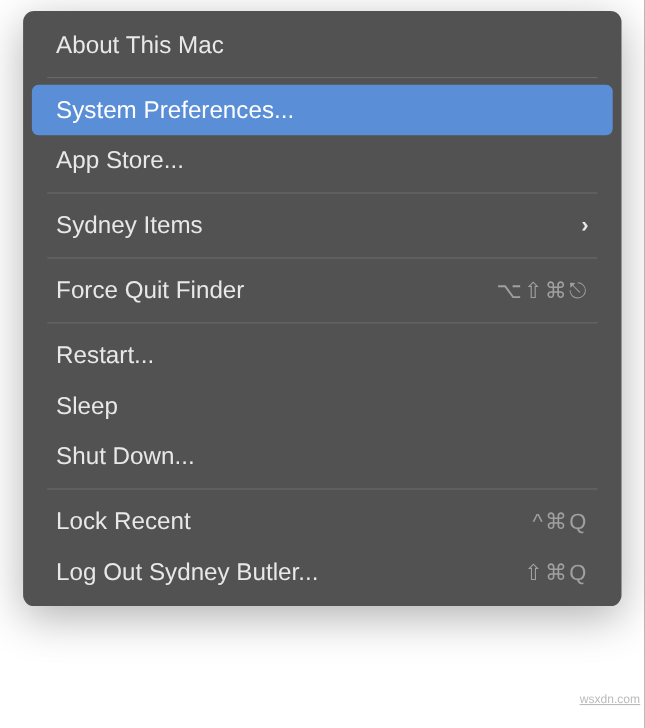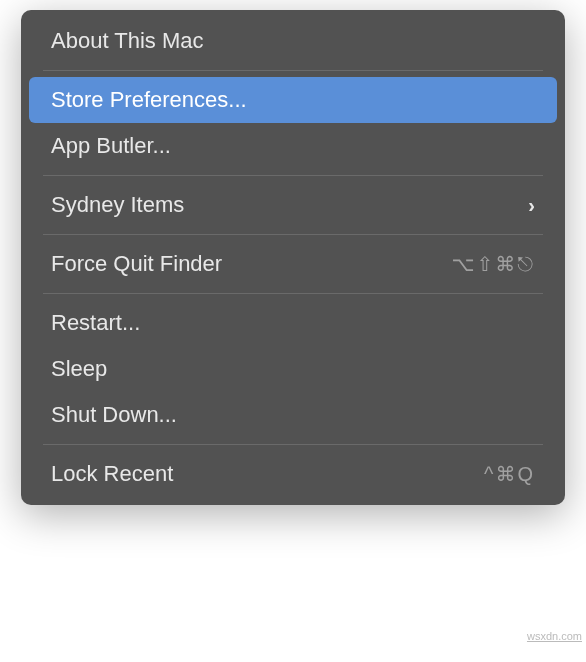--- a/index.html
+++ b/index.html
@@ -69,25 +69,25 @@
 
 <div class="menu">
 
   <div class="menu-item">
     <span>About This Mac</span>
   </div>
 
   <div class="menu-separator"></div>
 
   <div class="menu-item highlighted">
-    <span>Store Preferences...</span>
+    <span>System Preferences...</span>
   </div>
 
   <div class="menu-item">
-    <span>App Butler...</span>
+    <span>App Store...</span>
   </div>
 
   <div class="menu-separator"></div>
 
   <div class="menu-item">
     <span>Sydney Items</span>
     <span class="chevron">›</span>
   </div>
 
   <div class="menu-separator"></div>
@@ -111,16 +111,20 @@
     <span>Shut Down...</span>
   </div>
 
   <div class="menu-separator"></div>
 
   <div class="menu-item">
     <span>Lock Recent</span>
     <span class="shortcut">^⌘Q</span>
   </div>
 
+  <div class="menu-item">
+    <span>Log Out Sydney Butler...</span>
+    <span class="shortcut">⇧⌘Q</span>
+  </div>
 
 </div>
 
 <div class="watermark">wsxdn.com</div>
 
 </body></html>

